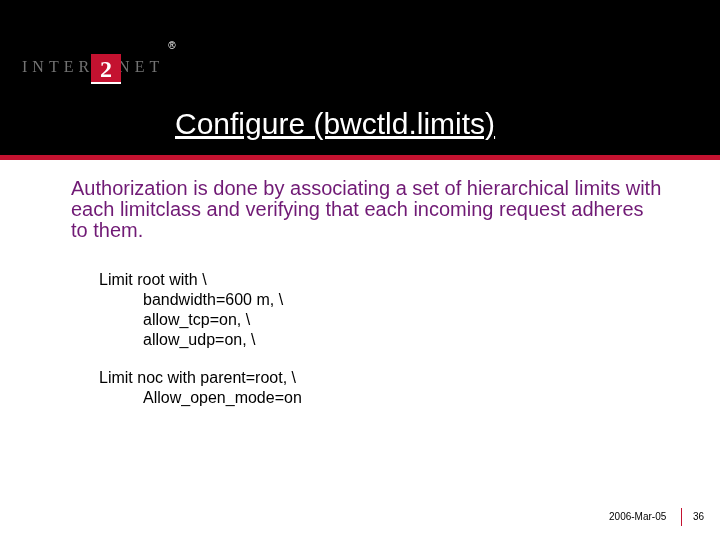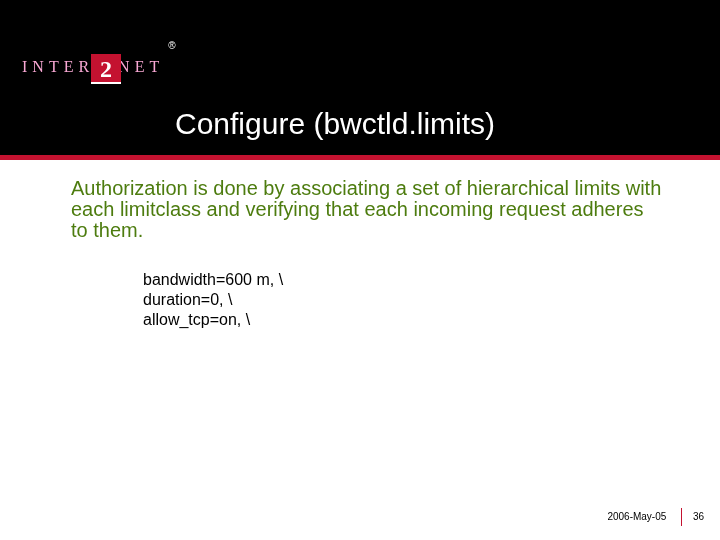--- a/index.html
+++ b/index.html
@@ -16,21 +16,21 @@
   height: 155px;
   background: #000;
 }
 .logo {
   position: absolute;
   left: 22px;
   top: 46px;
 }
 .logo-text1 {
   display: inline-block;
-  color: #f9a8d4;
+  color: #737373;
   font-family: Georgia, serif;
   font-size: 16px;
   letter-spacing: 5px;
   font-weight: normal;
   vertical-align: bottom;
 }
 .logo-box {
   display: inline-block;
   width: 30px;
   height: 30px;
@@ -56,33 +56,34 @@
   left: 4px;
 }
 .slide-title {
   color: #fff;
   font-family: Arial, sans-serif;
   font-size: 30px;
   font-weight: normal;
   position: absolute;
   left: 175px;
   top: 107px;
+  text-decoration: underline;
 }
 .red-bar {
   width: 100%;
   height: 5px;
   background: #c41230;
 }
 .content {
   padding: 18px 58px 0 71px;
 }
 .intro {
   font-size: 20px;
   line-height: 1.04;
-  color: #4d7c0f;
+  color: #701a75;
   font-family: Arial, sans-serif;
 }
 .code-block {
   margin: 30px 0 0 28px;
   font-family: Arial, sans-serif;
   font-size: 16px;
   color: #000;
 }
 .code-line {
   line-height: 1.25;
@@ -126,24 +127,29 @@
   </div>
   <div class="slide-title">Configure (bwctld.limits)</div>
 </div>
 <div class="red-bar"></div>
 
 <div class="content">
   <p class="intro">Authorization is done by associating a set of hierarchical limits with each limitclass and verifying that each incoming request adheres to them.</p>
 
   <div class="code-block">
     <div class="code-group">
+      <div class="code-line">Limit root with \</div>
       <div class="code-line code-indent">bandwidth=600 m, \</div>
-      <div class="code-line code-indent">duration=0, \</div>
       <div class="code-line code-indent">allow_tcp=on, \</div>
+      <div class="code-line code-indent">allow_udp=on, \</div>
+    </div>
+    <div class="code-group">
+      <div class="code-line">Limit noc with parent=root, \</div>
+      <div class="code-line code-indent">Allow_open_mode=on</div>
     </div>
   </div>
 </div>
 
 <div class="footer">
-  <span class="footer-date">2006-May-05</span>
+  <span class="footer-date">2006-Mar-05</span>
   <span class="footer-divider"></span>
   <span class="footer-page">36</span>
 </div>
 
 </body></html>

